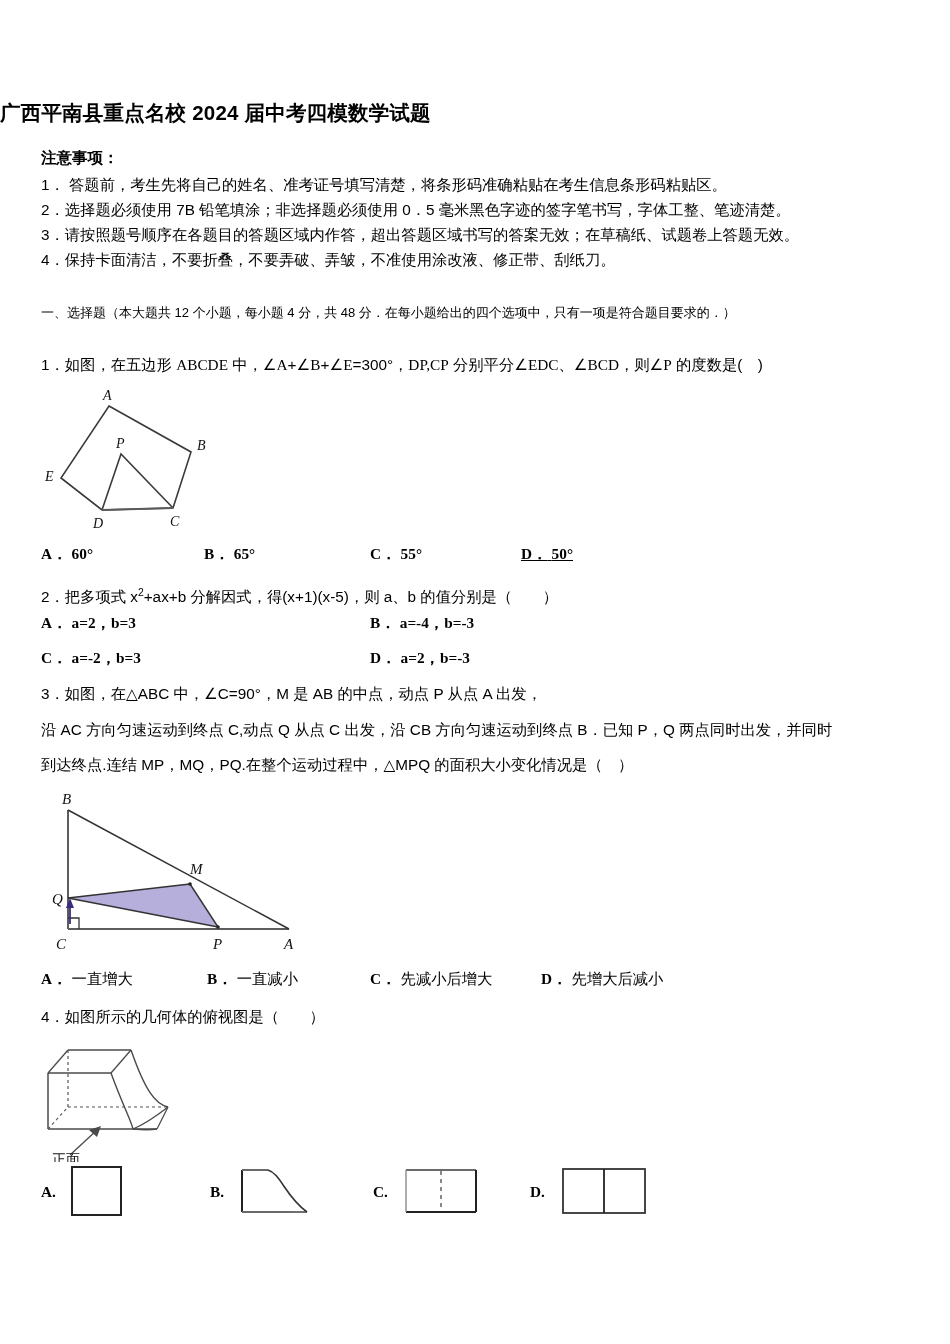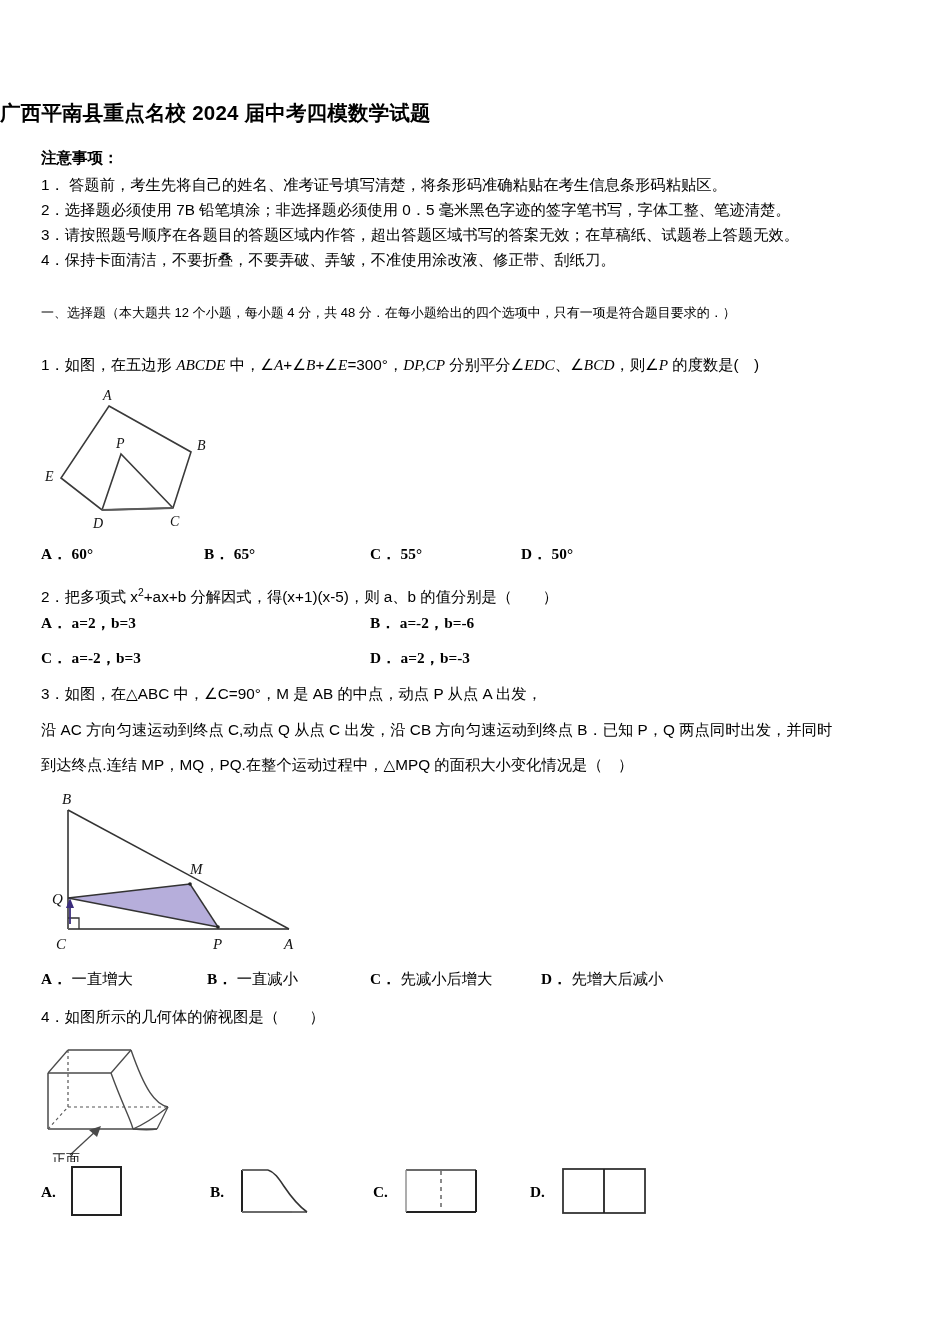--- a/index.html
+++ b/index.html
@@ -70,21 +70,20 @@
 
   
   .qtext {
     position: absolute;
     font-size: 15.3px;
     line-height: 25px;
     font-family: "Liberation Sans", "DejaVu Sans", sans-serif;
   }
   .qtext i, .ital {
     font-family: "Liberation Serif", "DejaVu Serif", serif;
-    font-style: italic;
   }
 
   
   .optrow {
     position: absolute;
     font-size: 15.3px;
     font-family: "Liberation Sans", "DejaVu Sans", sans-serif;
     white-space: nowrap;
   }
   .opt {
@@ -171,38 +170,38 @@
       <span class="val">60°</span>
     </div>
     <div class="opt" style="left:204px; top:0;">
       <span class="lbl">B．</span>
       <span class="val">65°</span>
     </div>
     <div class="opt" style="left:370px; top:0;">
       <span class="lbl">C．</span>
       <span class="val">55°</span>
     </div>
-    <div class="opt" style="left:521px; top:0;">
+    <div class="opt" style="left:521px; top:0;text-decoration:underline;">
       <span class="lbl">D．</span>
       <span class="val">50°</span>
     </div>
   </div>
 
   <div class="qtext" style="left:41px; top:580px; width:890px;">
     <span>2．</span><span>把多项式 x</span><sup class="sup">2</sup><span>+ax+b 分解因式，得(x+1)(x-5)，则 a、b 的值分别是（　　）</span>
   </div>
 
   <div class="optrow" style="left:0px; top:613px; width:938px; height:22px;">
     <div class="opt" style="left:41px; top:0;">
       <span class="lbl">A．</span>
       <span class="val">a=2，b=3</span>
     </div>
     <div class="opt" style="left:370px; top:0;">
       <span class="lbl">B．</span>
-      <span class="val">a=-2，b=-6</span>
+      <span class="val">a=-4，b=-3</span>
     </div>
   </div>
   <div class="optrow" style="left:0px; top:648px; width:802px; height:22px;">
     <div class="opt" style="left:41px; top:0;">
       <span class="lbl">C．</span>
       <span class="val">a=-2，b=3</span>
     </div>
     <div class="opt" style="left:370px; top:0;">
       <span class="lbl">D．</span>
       <span class="val">a=2，b=-3</span>

